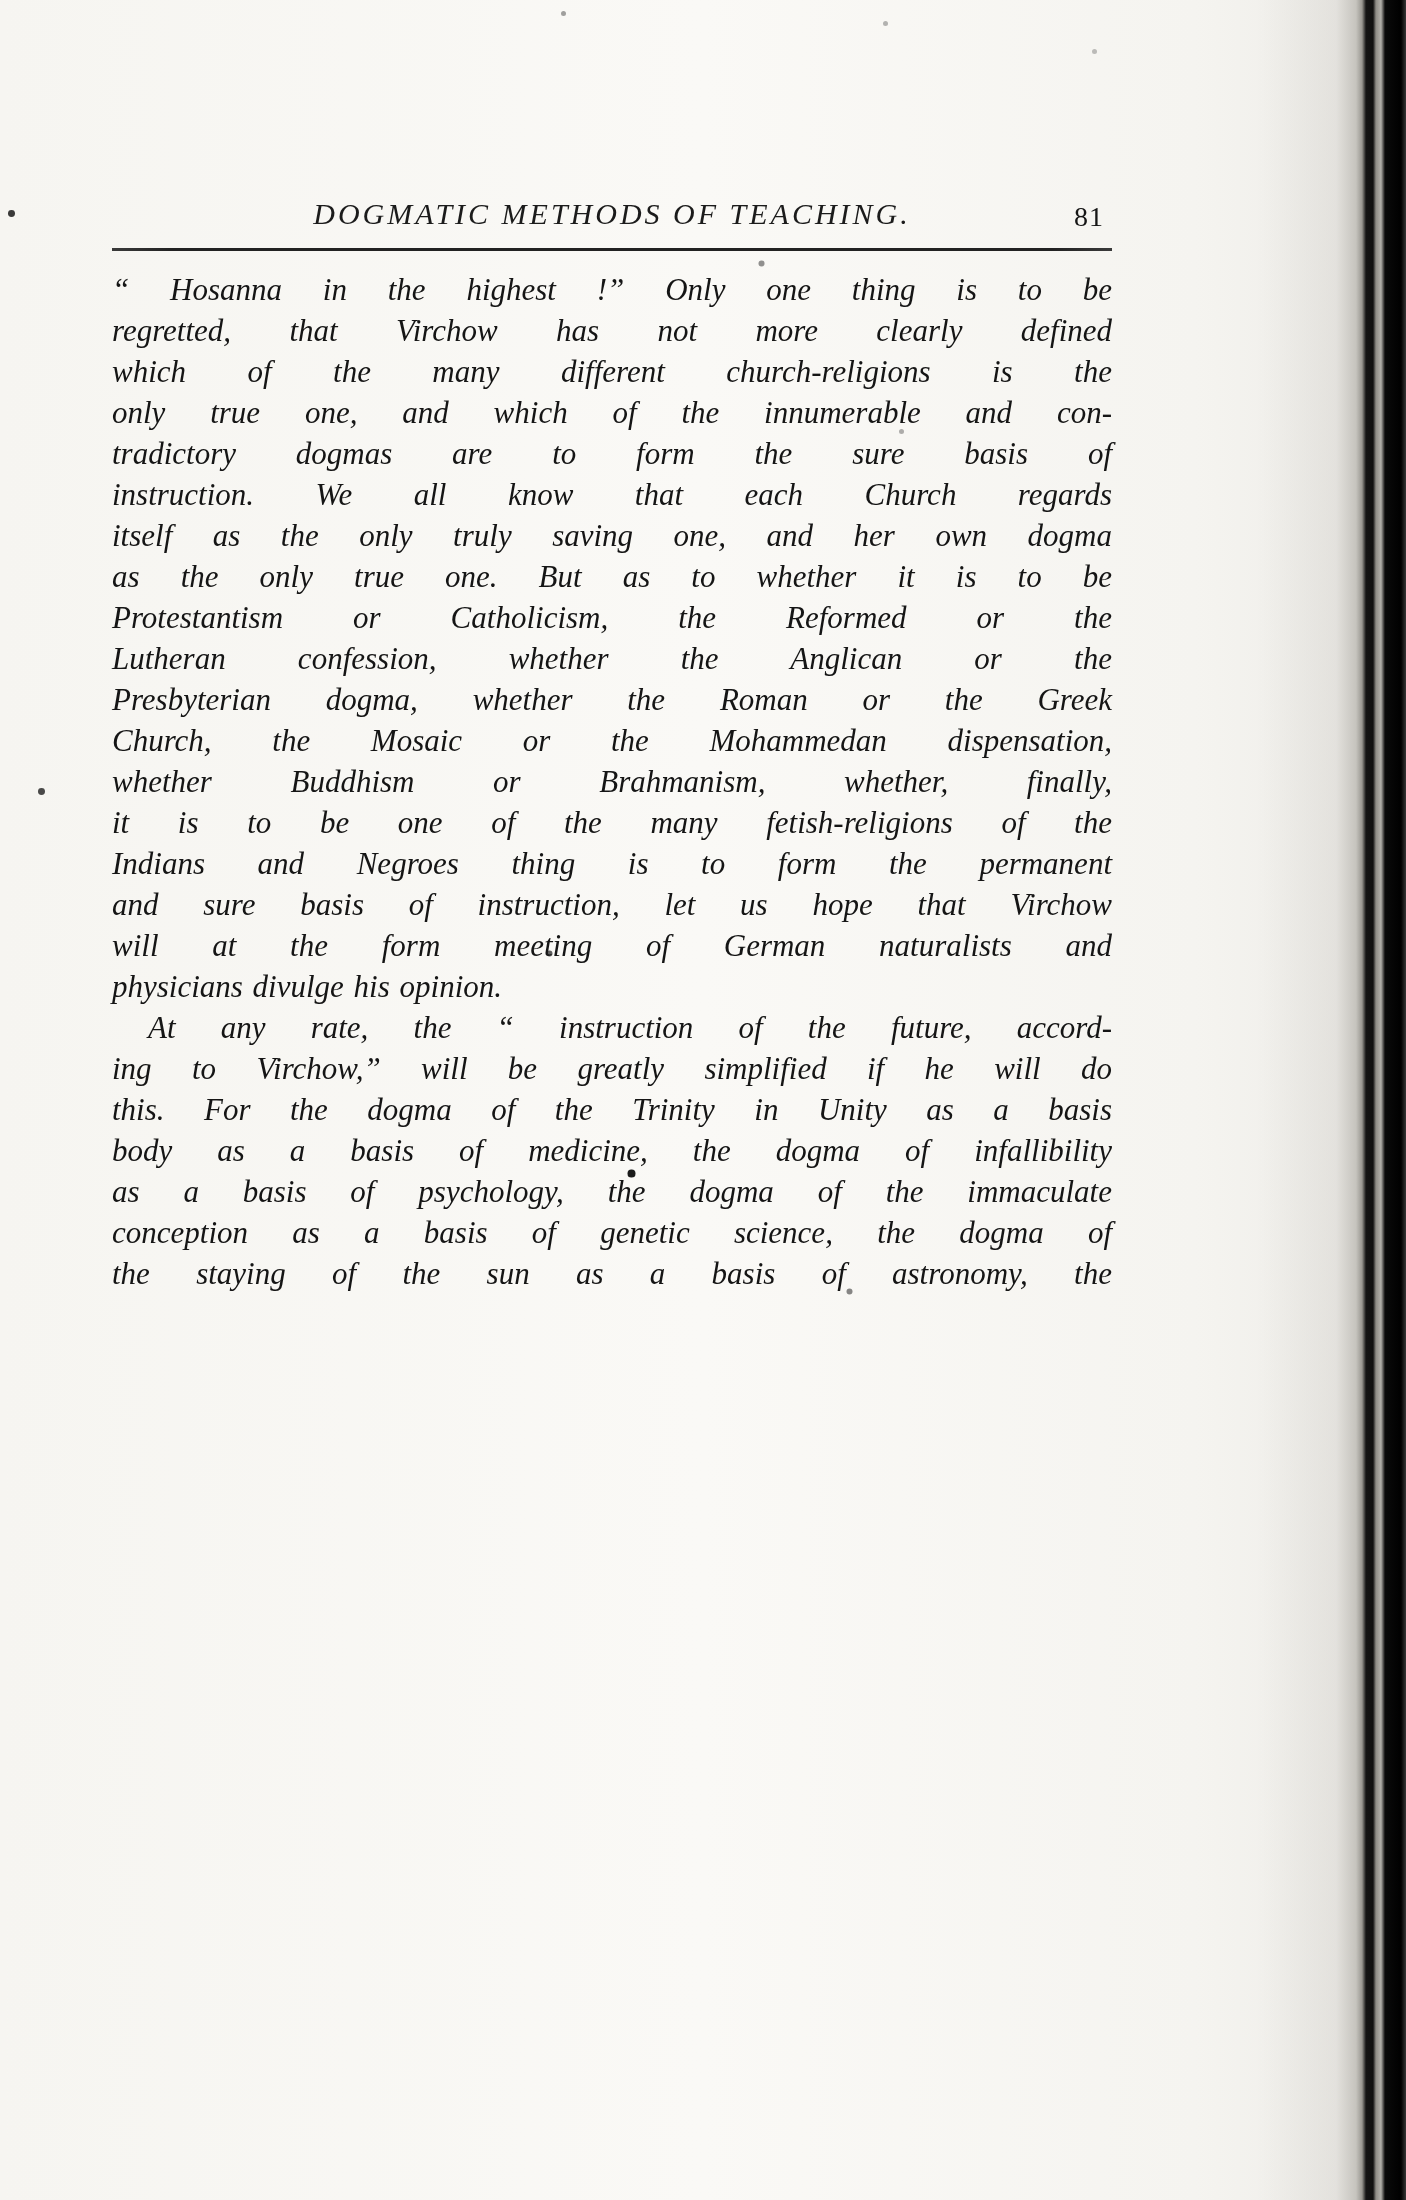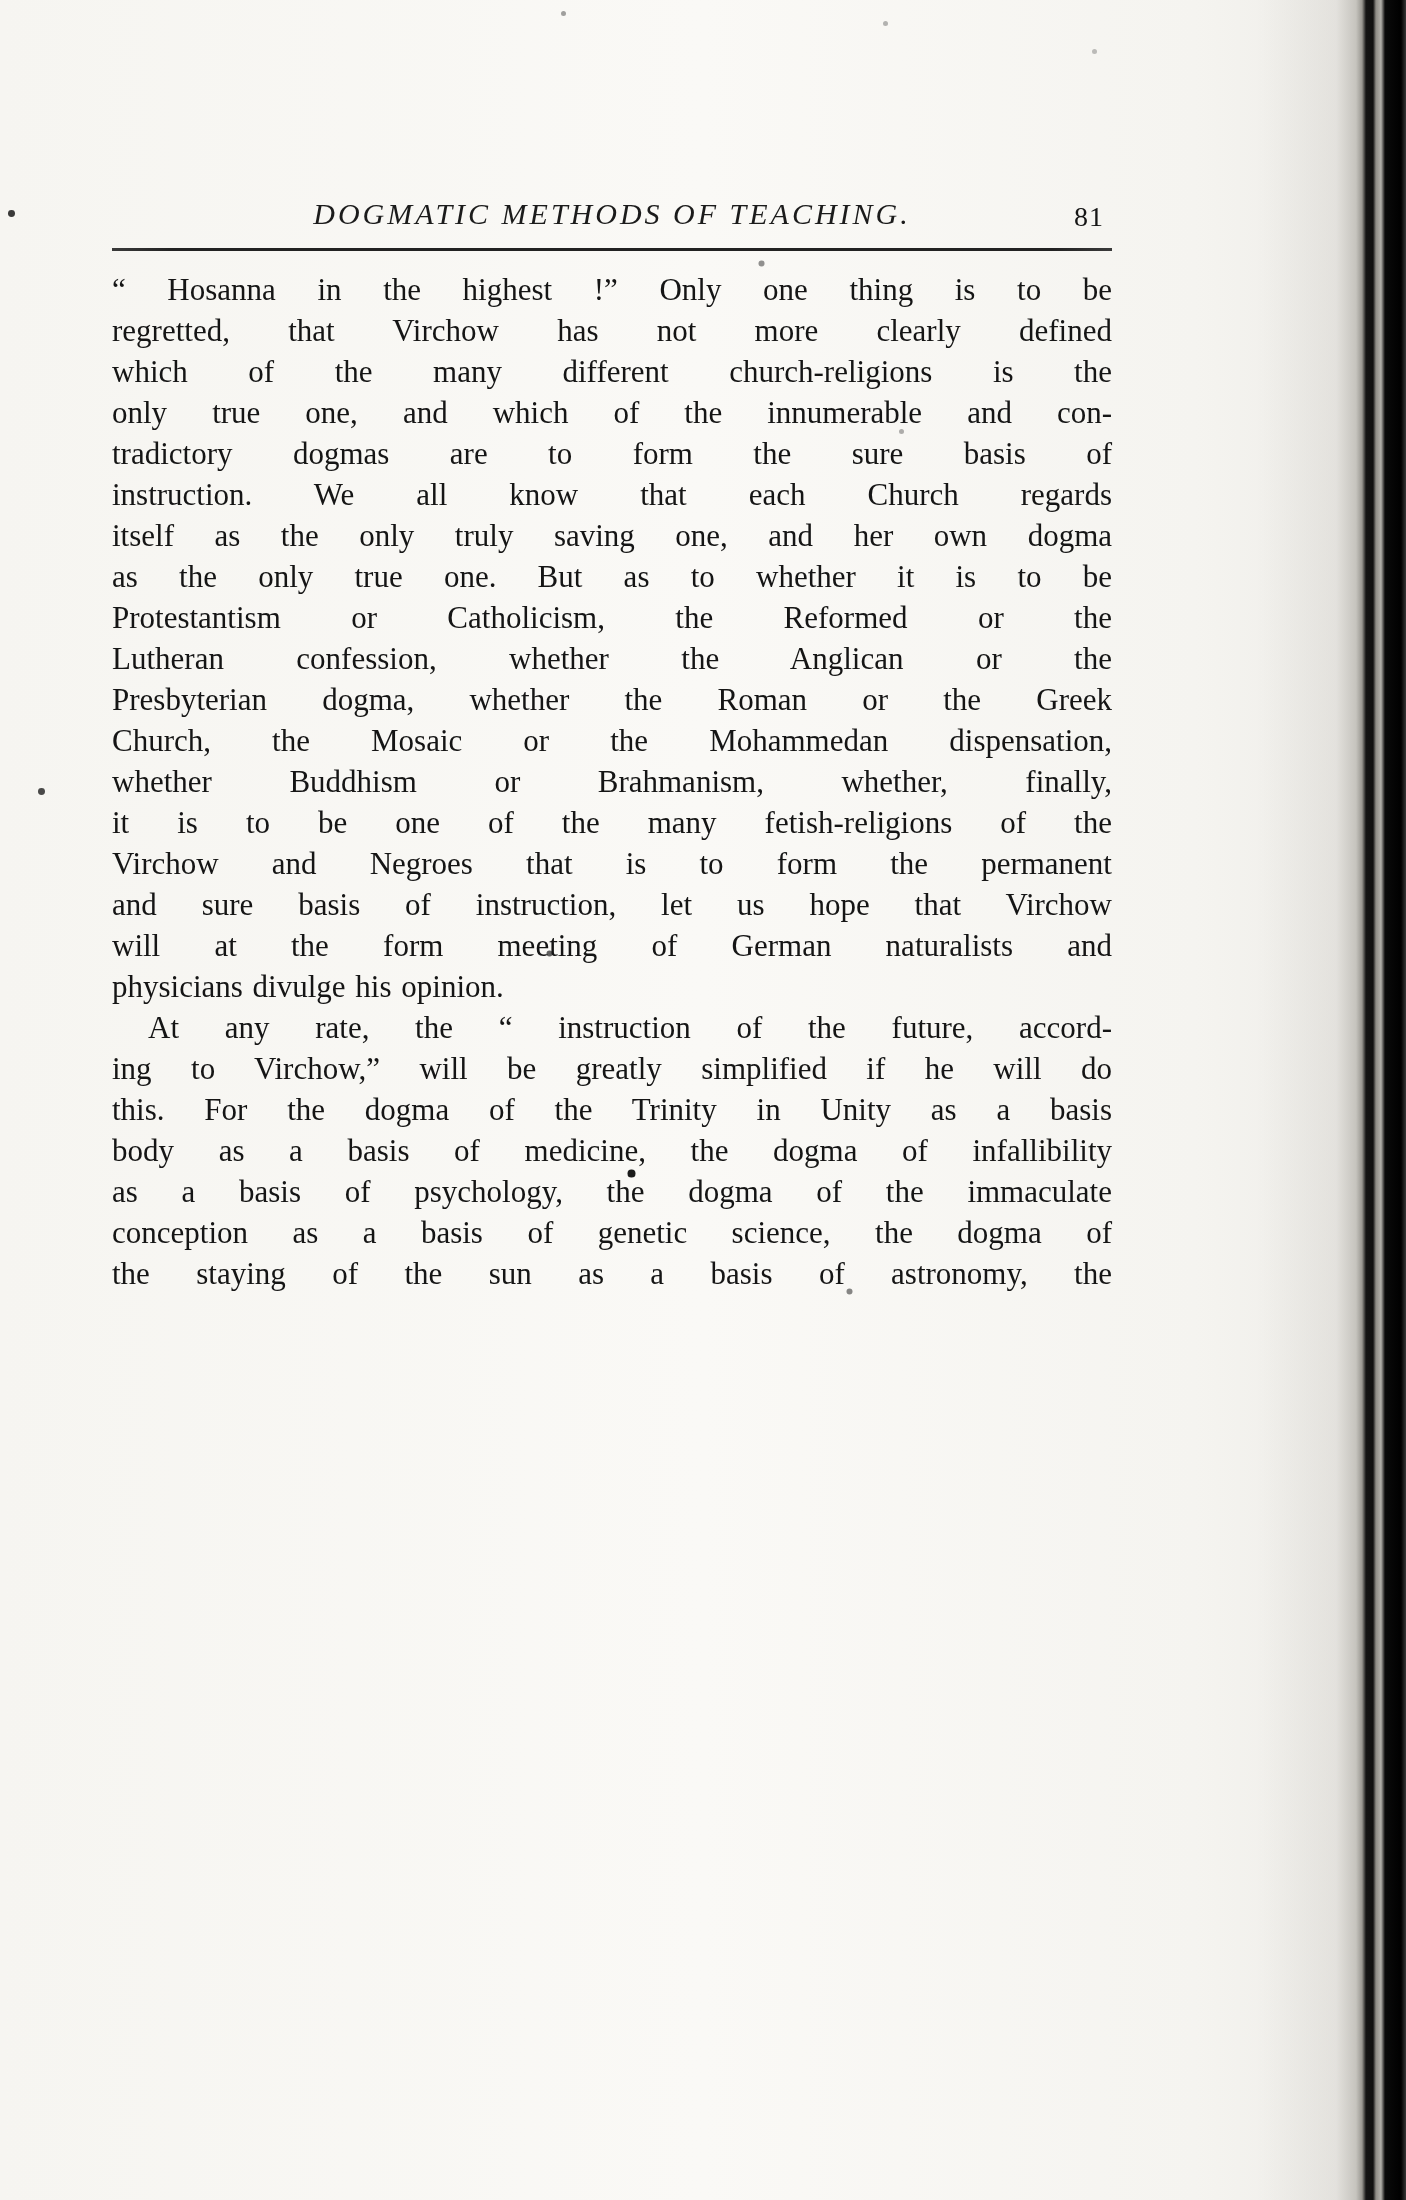--- a/index.html
+++ b/index.html
@@ -53,20 +53,21 @@
   .body-text {
     margin-top: 18px;
     font-size: 31px;
     line-height: 41px;
     color: #151515;
   }
   .line {
     text-align: justify;
     text-align-last: justify;
     word-spacing: 2px;
+    font-style: italic;
   }
   .line.last-line {
     text-align-last: left;
   }
   .para.indent .line:first-child {
     text-indent: 36px;
   }
 
   
   .specks {
@@ -134,21 +135,21 @@
           <div class="line">tradictory dogmas are to form the sure basis of</div>
           <div class="line">instruction.  We all know that each Church regards</div>
           <div class="line">itself as the only truly saving one, and her own dogma</div>
           <div class="line">as the only true one.  But as to whether it is to be</div>
           <div class="line">Protestantism or Catholicism, the Reformed or the</div>
           <div class="line">Lutheran confession, whether the Anglican or the</div>
           <div class="line">Presbyterian dogma, whether the Roman or the Greek</div>
           <div class="line">Church, the Mosaic or the Mohammedan dispensation,</div>
           <div class="line">whether Buddhism or Brahmanism, whether, finally,</div>
           <div class="line">it is to be one of the many fetish-religions of the</div>
-          <div class="line">Virchow and Negroes that is to form the permanent</div>
+          <div class="line">Indians and Negroes thing is to form the permanent</div>
           <div class="line">and sure basis of instruction, let us hope that Virchow</div>
           <div class="line">will at the form meeting of German naturalists and</div>
           <div class="line last-line">physicians divulge his opinion.</div>
         </div>
       <div class="para indent">
           <div class="line">At any rate, the “ instruction of the future, accord-</div>
           <div class="line">ing to Virchow,” will be greatly simplified if he will do</div>
           <div class="line">this.  For the dogma of the Trinity in Unity as a basis</div>
           <div class="line">body as a basis of medicine, the dogma of infallibility</div>
           <div class="line">as a basis of psychology, the dogma of the immaculate</div>

